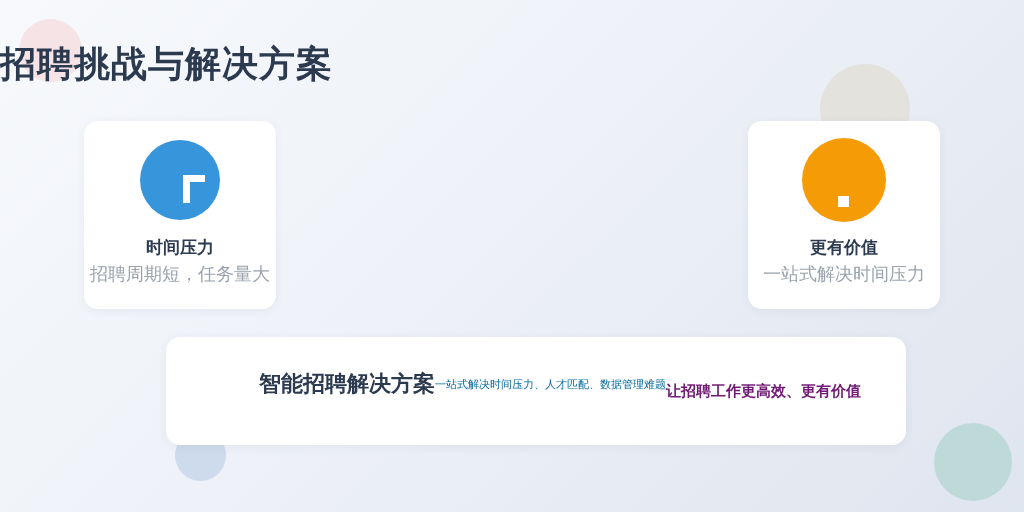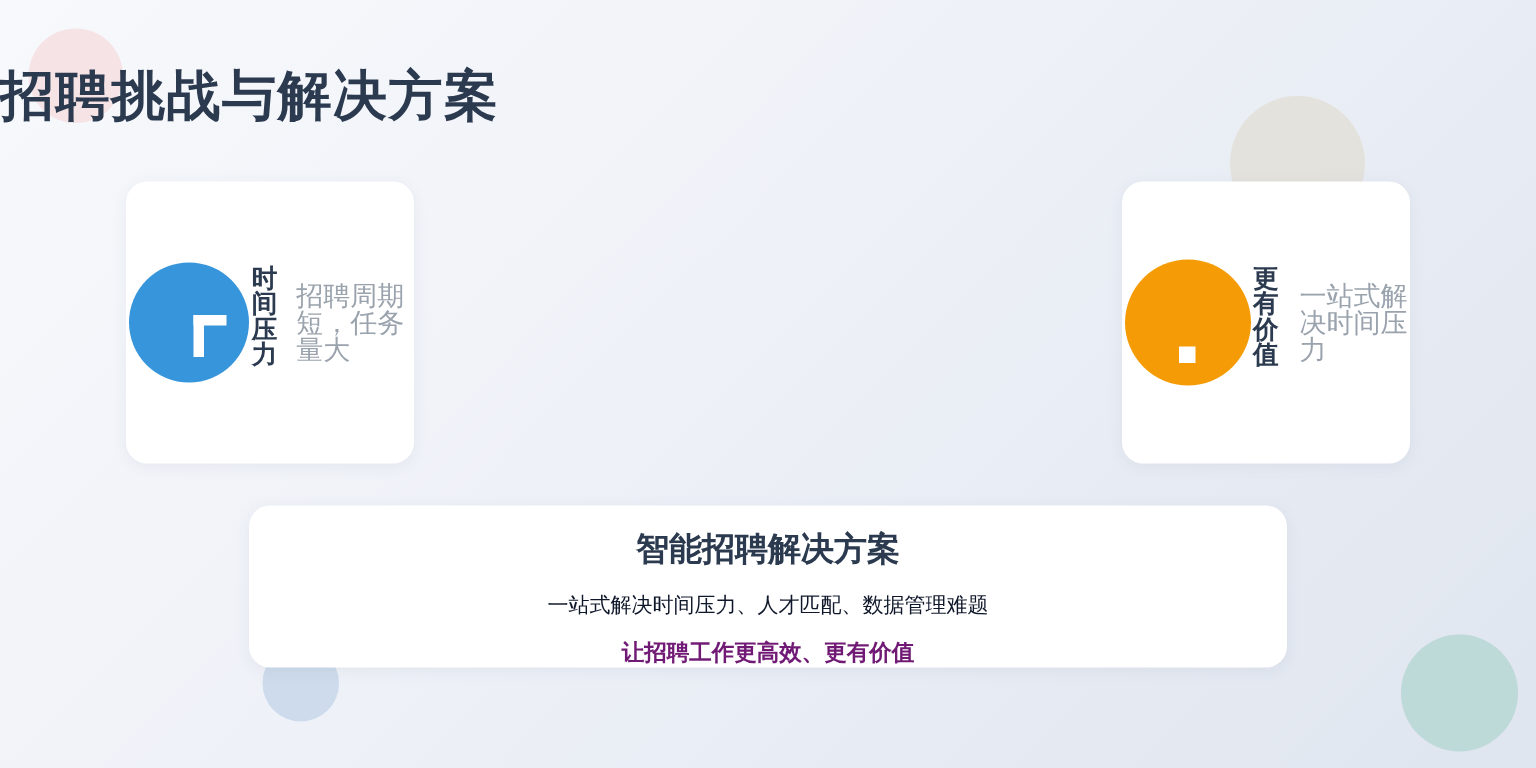--- a/index.html
+++ b/index.html
@@ -52,21 +52,21 @@
     justify-content: space-between;
   }
   .card {
     position: relative;
     width: 192px;
     height: 188px;
     background: #ffffff;
     border-radius: 14px;
     box-shadow: 0 2px 10px rgba(70, 90, 120, 0.07);
     display: flex;
-    flex-direction: row;
+    flex-direction: column;
     align-items: center;
   }
   .card.transparent-card {
     background: rgba(255,255,255,0);
     box-shadow: none;
   }
   .icon-wrap {
     height: 118px;
     display: flex;
     align-items: center;
@@ -154,33 +154,34 @@
   .solution-panel {
     position: absolute;
     left: 166px;
     top: 337px;
     width: 692px;
     height: 108px;
     background: #ffffff;
     border-radius: 14px;
     box-shadow: 0 2px 10px rgba(70, 90, 120, 0.07);
     display: flex;
-    flex-direction: column;
+    flex-direction: row;
     align-items: center;
-    justify-content: flex-end;
+    justify-content: center;
+    padding-left: 48px;
   }
   .solution-title {
     font-size: 22px;
     font-weight: bold;
     color: #2b3a4f;
     margin-bottom: 14px;
   }
   .solution-sub {
-    font-size: 14px;
-    color: #0f172a;
+    font-size: 11px;
+    color: #0369a1;
     margin-bottom: 13px;
   }
   .solution-accent {
     font-size: 15px;
     font-weight: bold;
     color: #701a75;
   }
 </style>
 </head>
 <body>

